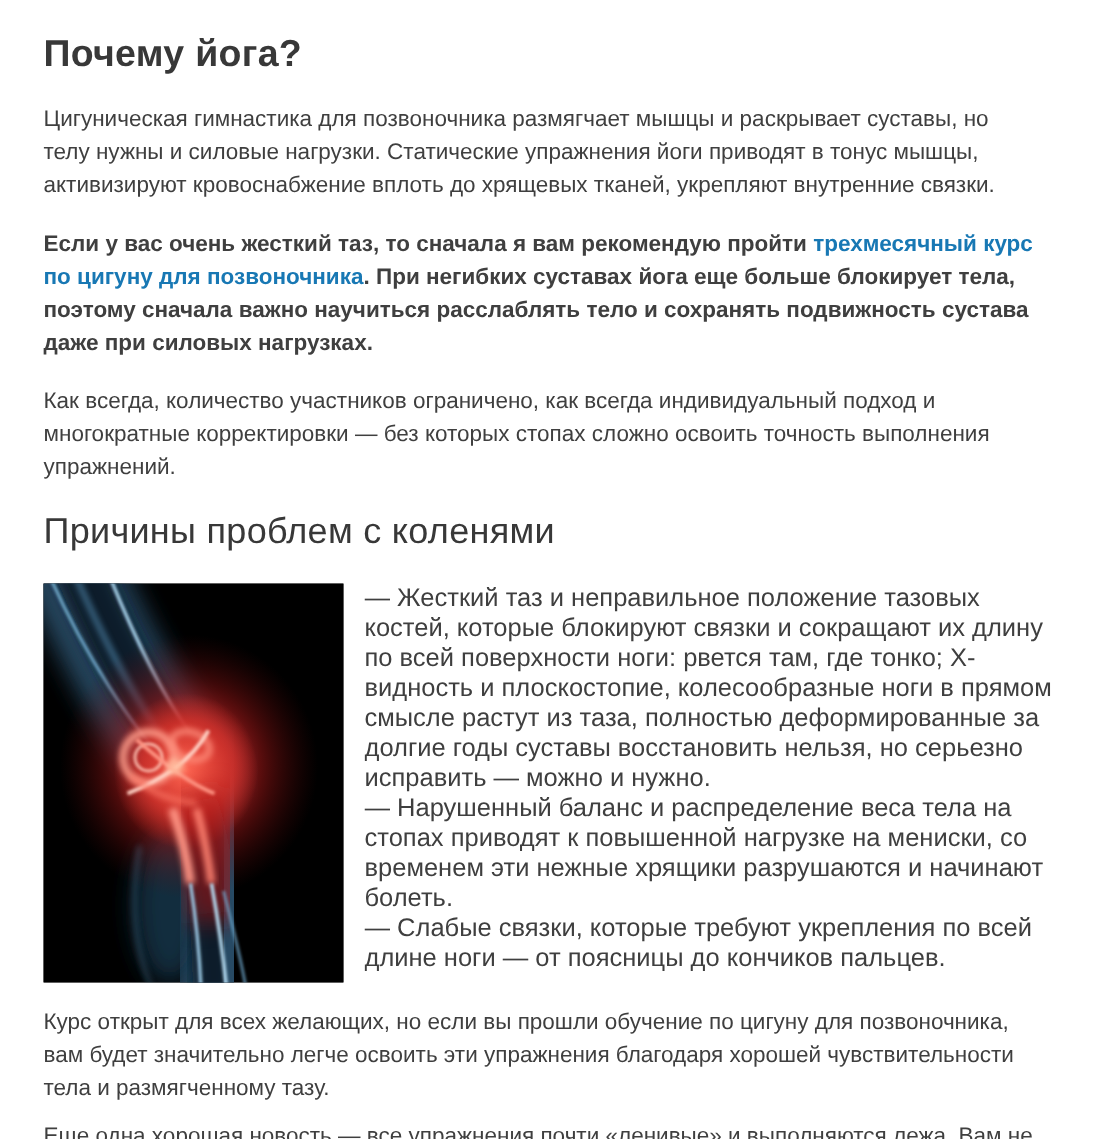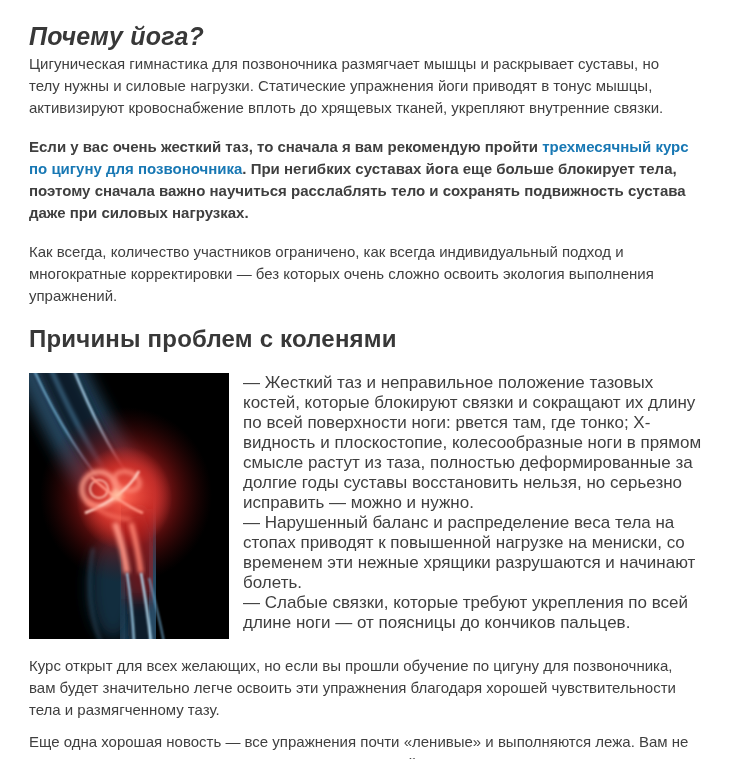--- a/index.html
+++ b/index.html
@@ -13,28 +13,27 @@
     color: #3f3f3f;
   }
   .page {
     padding: 0 28px 5px 29px;
   }
   h1.page-title {
     font-size: 25px;
     line-height: 30px;
     font-weight: 700;
     color: #383838;
-    margin: 21px 0 2px 0;
+    margin: 21px 0 18px 0;
     letter-spacing: 0.2px;
-    font-style: italic;
   }
   h2.section-title {
     font-size: 24px;
     line-height: 29px;
-    font-weight: 700;
+    font-weight: 400;
     color: #383838;
     margin: 6px 0 19px 0;
     letter-spacing: 0.2px;
   }
   p.body-text {
     font-size: 15px;
     line-height: 22px;
     margin: 0 12px 17px 0;
     color: #3f3f3f;
   }
@@ -80,21 +79,21 @@
 <body>
 
 <div class="page">
 
   <h1 class="page-title">Почему йога?</h1>
 
   <p class="body-text">Цигуническая гимнастика для позвоночника размягчает мышцы и раскрывает суставы, но телу нужны и силовые нагрузки. Статические упражнения йоги приводят в тонус мышцы, активизируют кровоснабжение вплоть до хрящевых тканей, укрепляют внутренние связки.</p>
 
   <p class="body-text bold"><span>Если у вас очень жесткий таз, то сначала я вам рекомендую пройти </span><a class="inline-link" href="#">трехмесячный курс по цигуну для позвоночника</a><span>. При негибких суставах йога еще больше блокирует тела, поэтому сначала важно научиться расслаблять тело и сохранять подвижность сустава даже при силовых нагрузках.</span></p>
 
-  <p class="body-text">Как всегда, количество участников ограничено, как всегда индивидуальный подход и многократные корректировки — без которых очень сложно освоить экология выполнения упражнений.</p>
+  <p class="body-text">Как всегда, количество участников ограничено, как всегда индивидуальный подход и многократные корректировки — без которых стопах сложно освоить точность выполнения упражнений.</p>
 
   <h2 class="section-title">Причины проблем с коленями</h2>
 
   <div class="knee-block">
 
     <svg class="knee-figure" viewBox="0 0 200 266" width="200" height="266" role="img">
       <defs>
         <radialGradient id="redGlow" cx="50%" cy="50%" r="50%">
           <stop offset="0%" stop-color="#d42a2a" stop-opacity="1"></stop>
           <stop offset="35%" stop-color="#c02020" stop-opacity="0.85"></stop>

